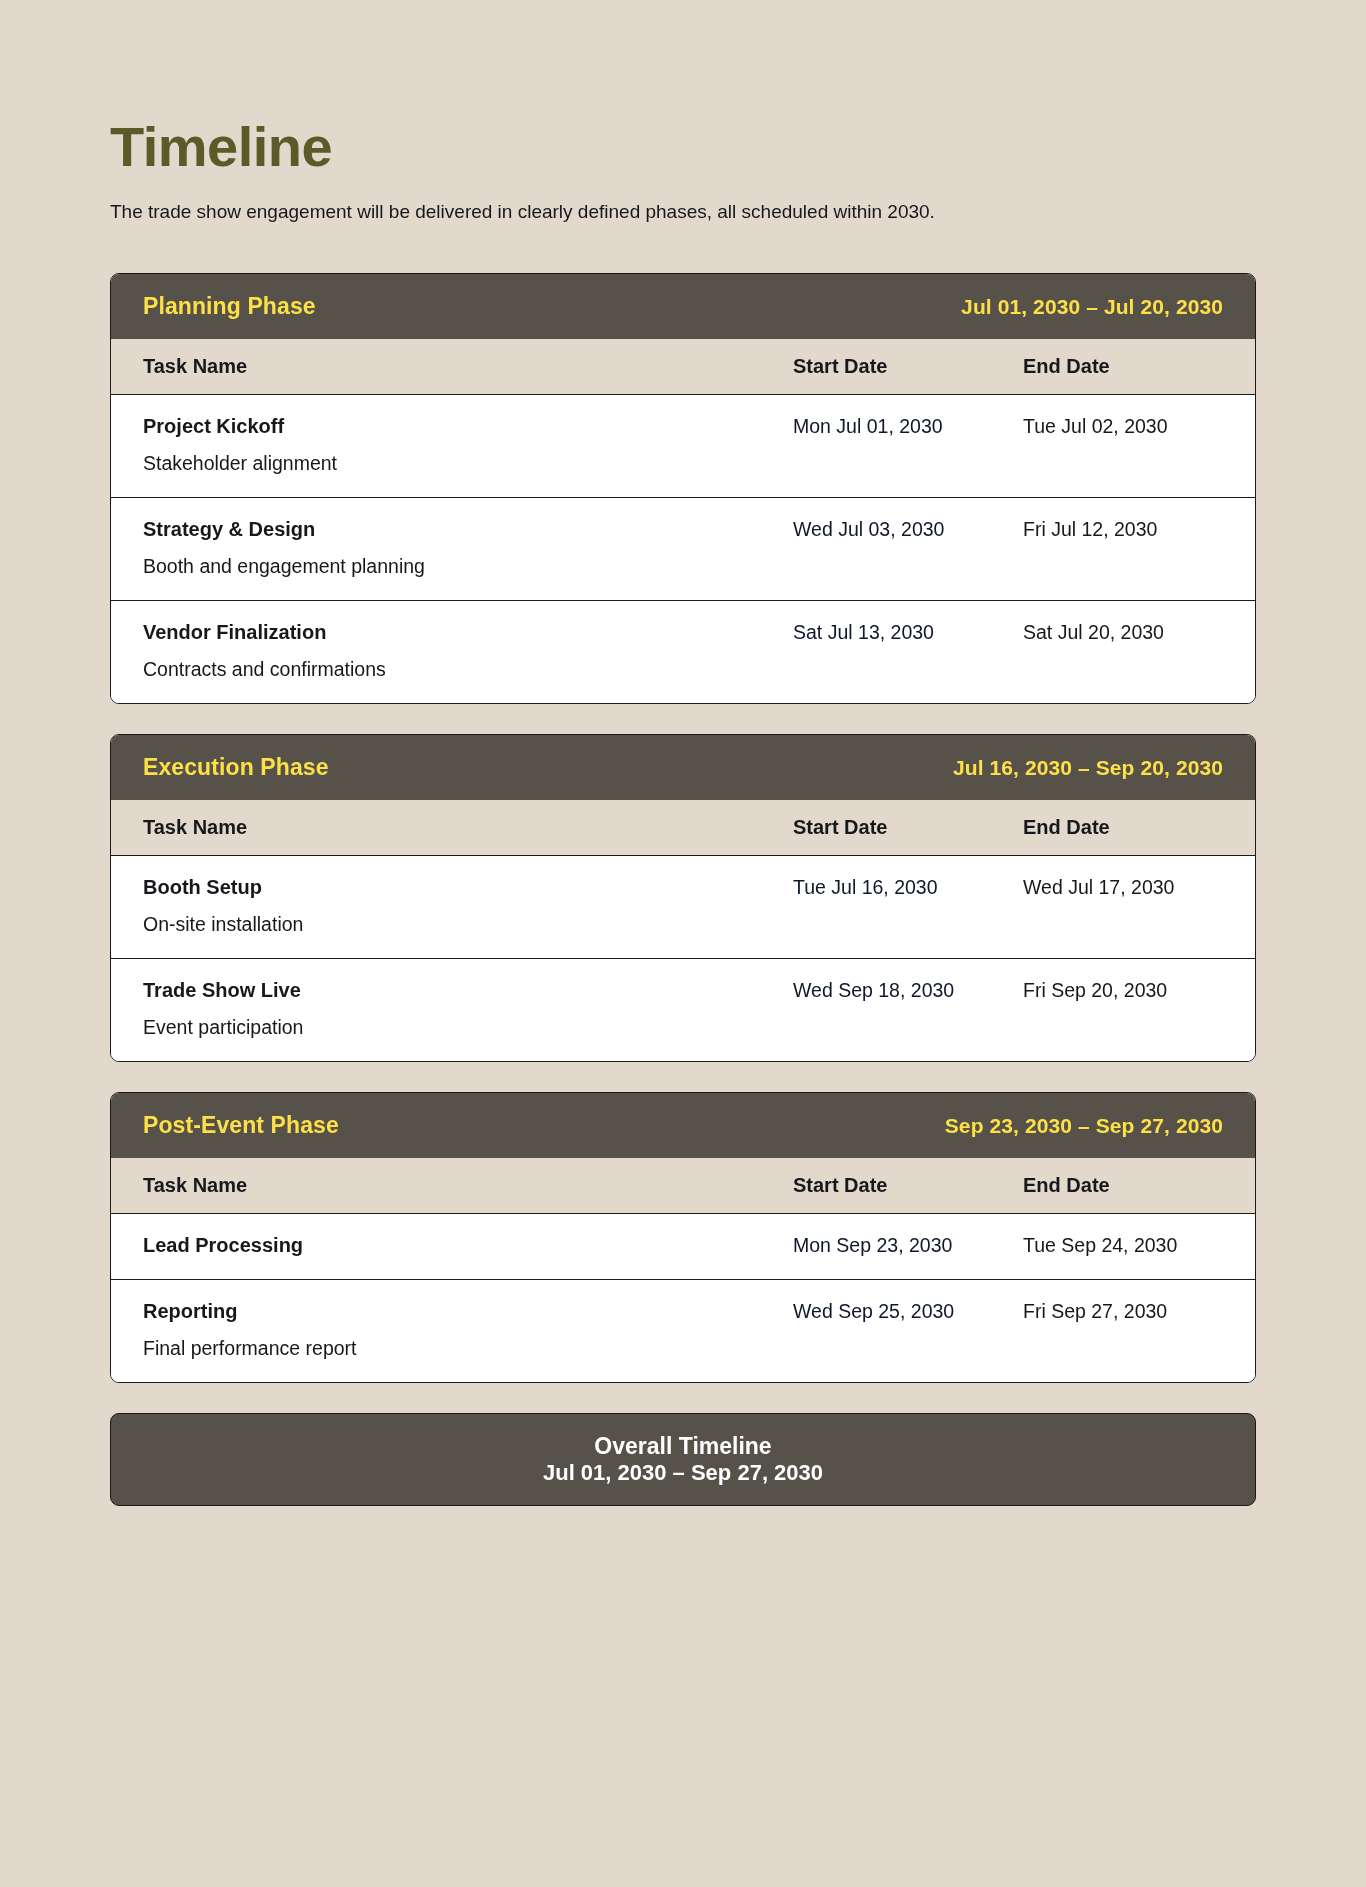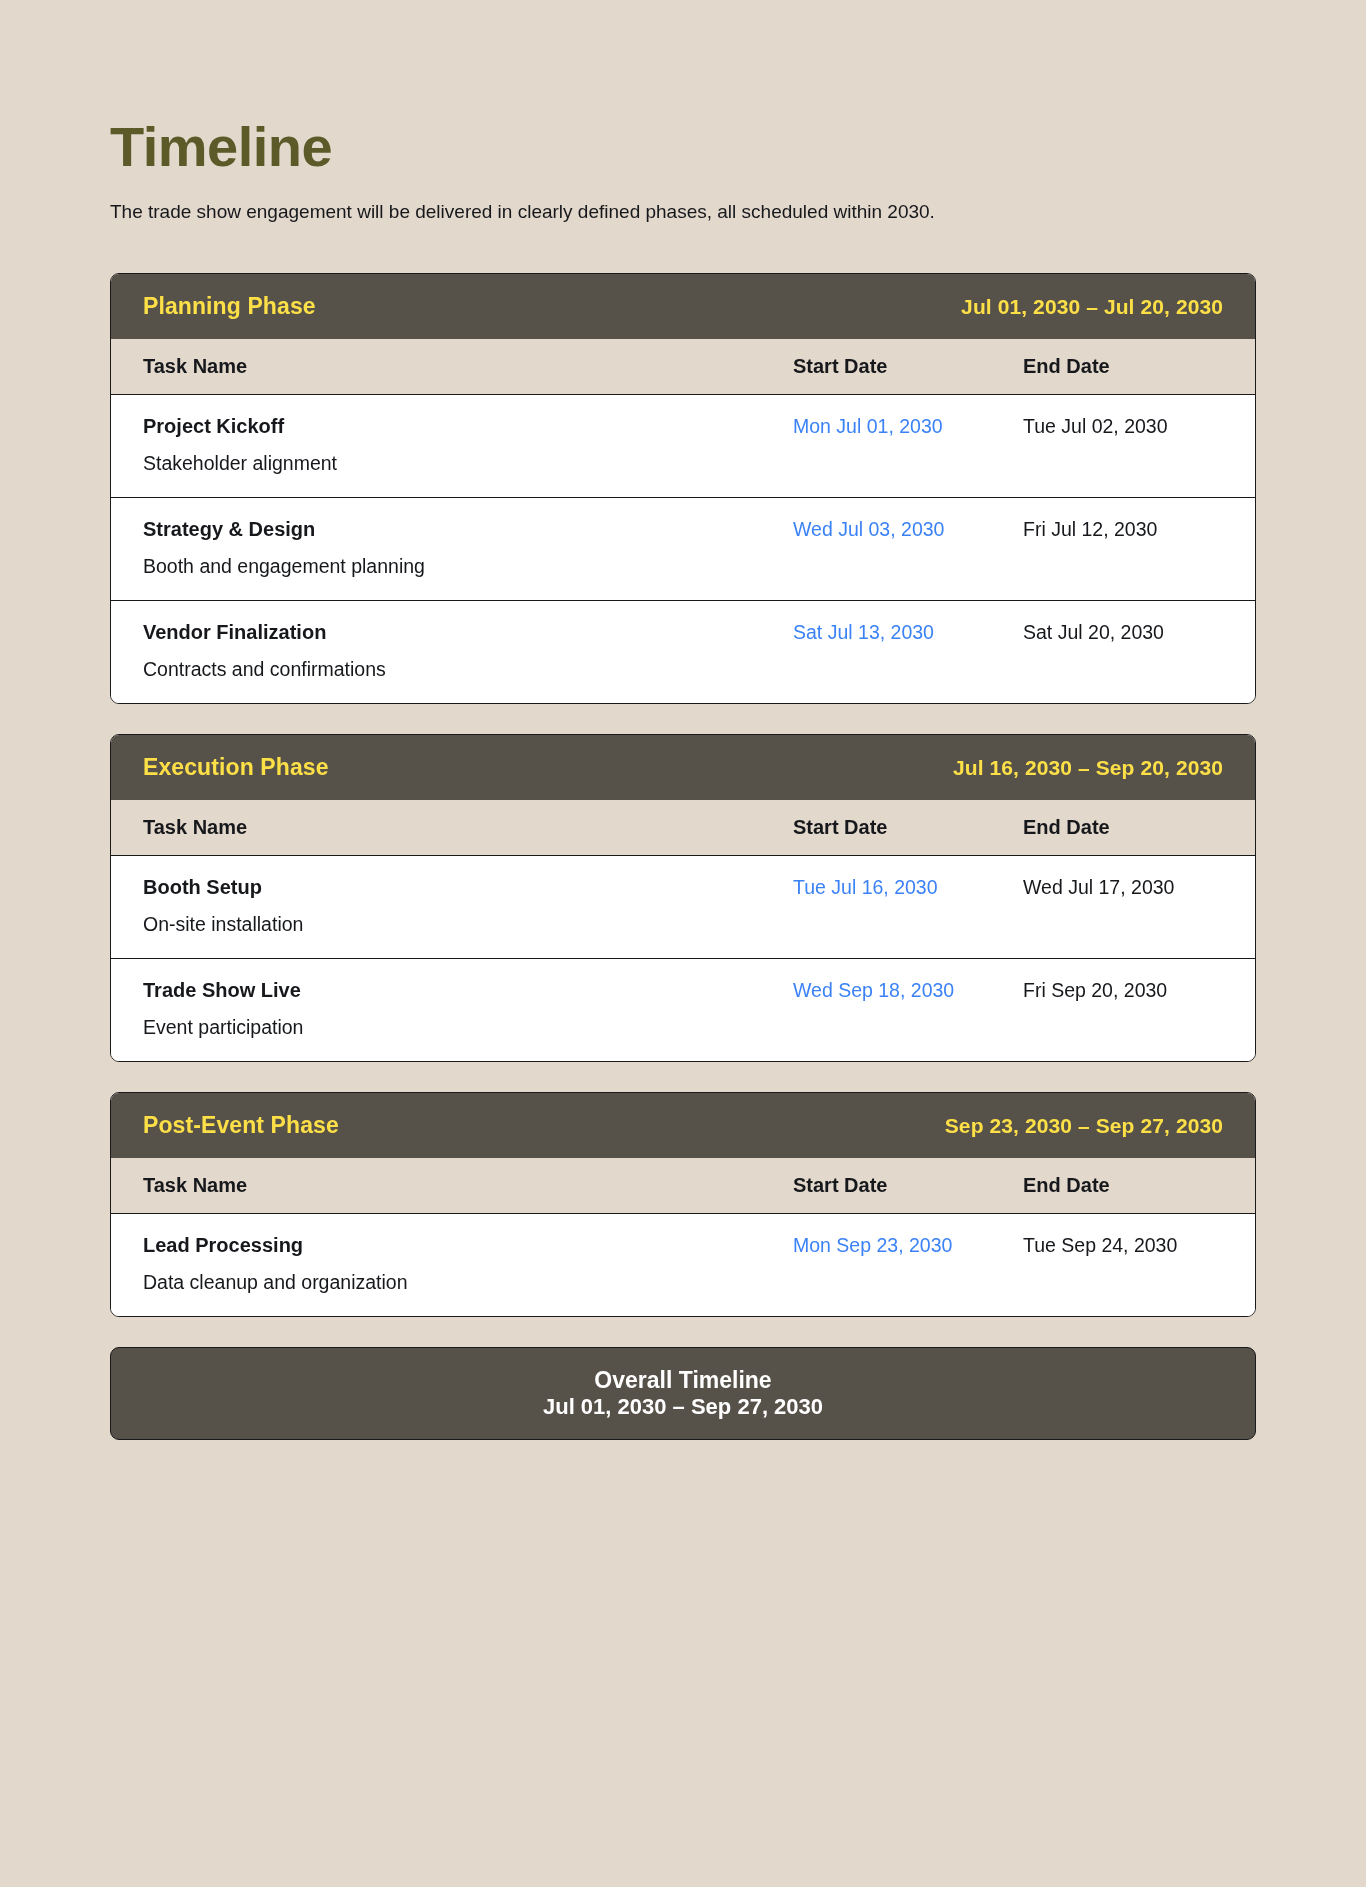--- a/index.html
+++ b/index.html
@@ -103,21 +103,21 @@
   .task-name {
     flex: 1 1 auto;
     font-size: 20px;
     font-weight: bold;
     color: #16181c;
   }
   .task-start {
     width: 230px;
     flex: 0 0 230px;
     font-size: 19.5px;
-    color: #3b82f6;
+    color: #0f172a;
     text-align: left;
   }
   .task-end {
     width: 200px;
     flex: 0 0 200px;
     font-size: 19.5px;
     color: #16181c;
     text-align: left;
   }
   .task-desc {
@@ -228,21 +228,28 @@
           <span class="col-task">Task Name</span>
           <span class="col-start">Start Date</span>
           <span class="col-end">End Date</span>
         </div>
         <div class="task-row">
           <div class="task-top">
             <span class="task-name">Lead Processing</span>
             <span class="task-start">Mon Sep 23, 2030</span>
             <span class="task-end">Tue Sep 24, 2030</span>
           </div>
-          <div class="task-desc">Data cleanup and organization</div>
+        </div>
+        <div class="task-row">
+          <div class="task-top">
+            <span class="task-name">Reporting</span>
+            <span class="task-start">Wed Sep 25, 2030</span>
+            <span class="task-end">Fri Sep 27, 2030</span>
+          </div>
+          <div class="task-desc">Final performance report</div>
         </div>
       </div>
     </div>
 
   <div class="overall-bar">
     <span class="overall-label">Overall Timeline</span>
     <span class="overall-range">Jul 01, 2030 – Sep 27, 2030</span>
   </div>
 
 </div>

